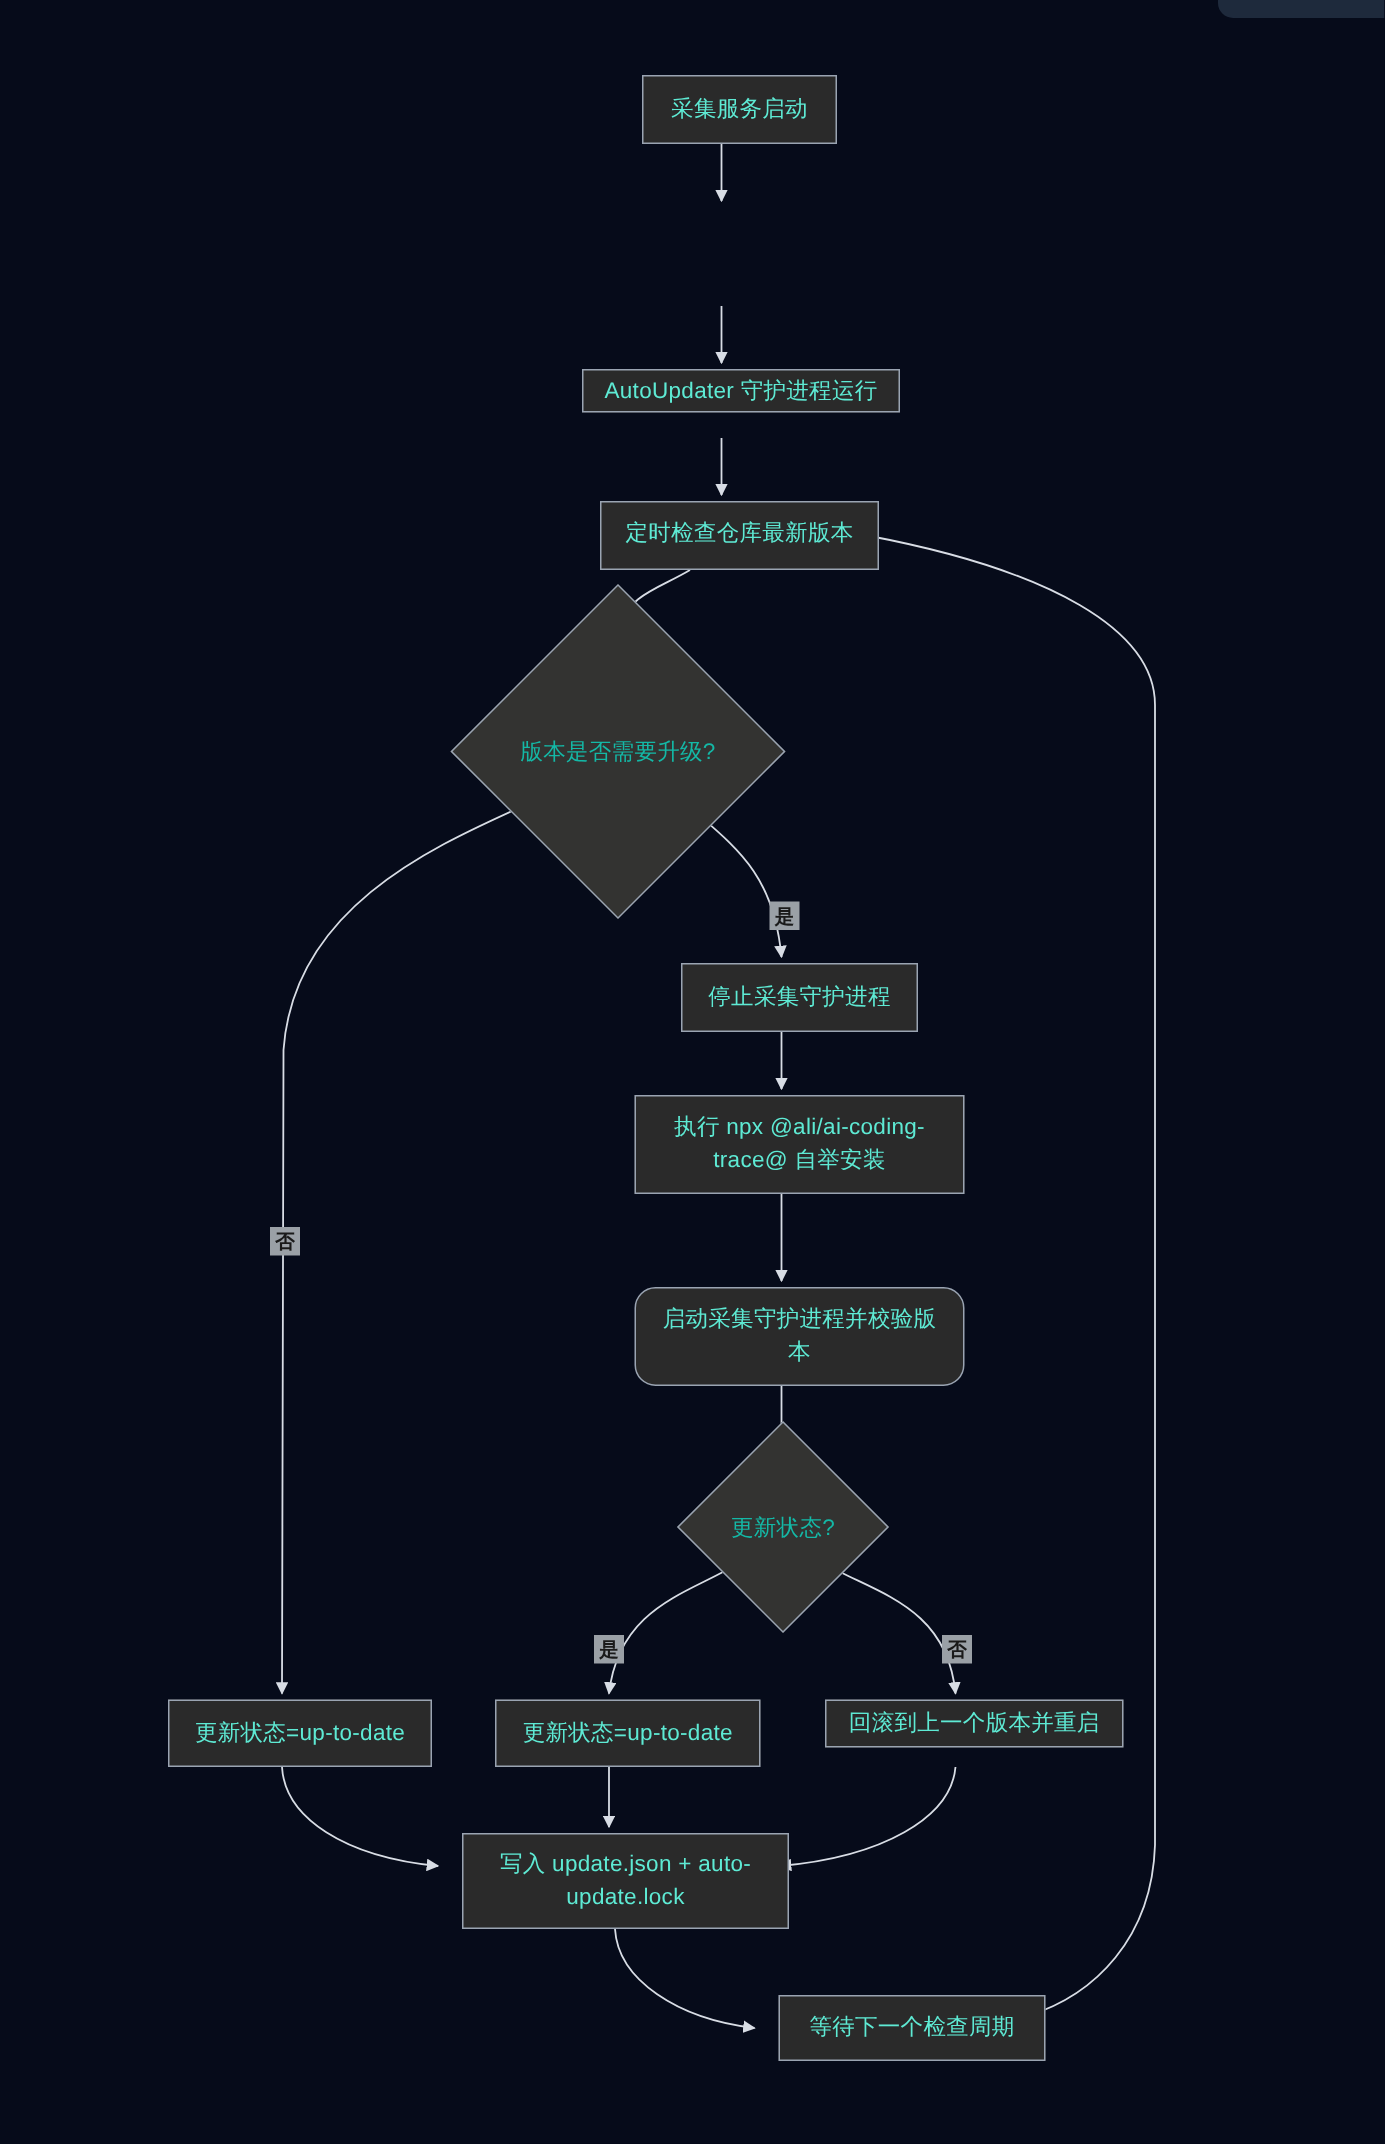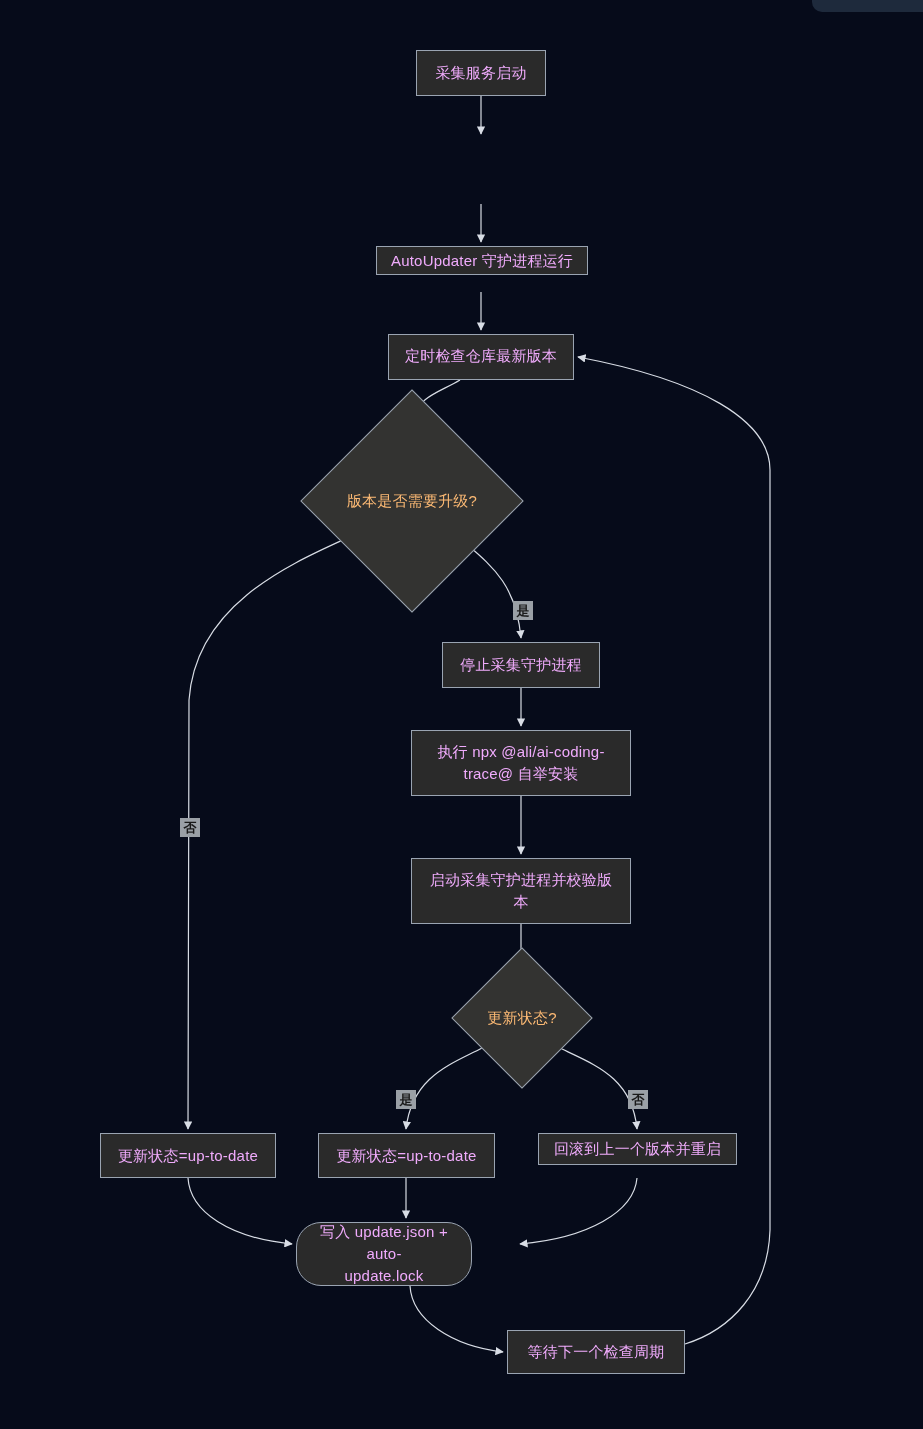--- a/index.html
+++ b/index.html
@@ -31,48 +31,49 @@
     left: 0;
     width: 923px;
     height: 1429px;
     pointer-events: none;
   }
   .node {
     position: absolute;
     box-sizing: border-box;
     background: #2a2a2a;
     border: 1px solid #9aa4b2;
-    color: #f0abfc;
+    color: #5eead4;
     display: flex;
     align-items: center;
     justify-content: center;
     text-align: center;
     font-size: 15px;
     line-height: 1.45;
     padding: 4px 10px;
     letter-spacing: 0.2px;
+    margin-left: 12px;
   }
   .diamond-wrap {
     position: absolute;
   }
   .diamond-shape {
     position: absolute;
     inset: 0;
     background: #333331;
     border: 1px solid #9aa4b2;
     transform: rotate(45deg);
     box-sizing: border-box;
   }
   .diamond-label {
     position: absolute;
     inset: 0;
     display: flex;
     align-items: center;
     justify-content: center;
-    color: #fdba74;
+    color: #14b8a6;
     font-size: 15px;
     text-align: right;
     letter-spacing: 0.2px;
   }
   .edge-label {
     position: absolute;
     background: #9aa0a6;
     color: #1a1a1a;
     font-size: 13px;
     line-height: 1;
@@ -140,35 +141,35 @@
   <div class="diamond-wrap" style="left:333px; top:422px; width:158px; height:158px;">
     <div class="diamond-shape"></div>
     <div class="diamond-label">版本是否需要升级?</div>
   </div>
 
   <div class="node" style="left:442px; top:642px; width:158px; height:46px;">停止采集守护进程</div>
 
   <div class="node" style="left:411px; top:730px; width:220px; height:66px; white-space:pre-line;">执行 npx @ali/ai-coding-
 trace@ 自举安装</div>
 
-  <div class="node" style="left:411px; top:858px; width:220px; height:66px; white-space:pre-line;">启动采集守护进程并校验版
+  <div class="node" style="left:411px; top:858px; width:220px; height:66px; white-space:pre-line;border-radius:14px;">启动采集守护进程并校验版
 本</div>
 
   <div class="diamond-wrap" style="left:472px; top:968px; width:100px; height:100px;">
     <div class="diamond-shape"></div>
     <div class="diamond-label">更新状态?</div>
   </div>
 
   <div class="node" style="left:100px; top:1133px; width:176px; height:45px;">更新状态=up-to-date</div>
 
   <div class="node" style="left:318px; top:1133px; width:177px; height:45px;">更新状态=up-to-date</div>
 
   <div class="node" style="left:538px; top:1133px; width:199px; height:32px;">回滚到上一个版本并重启</div>
 
-  <div class="node" style="left:296px; top:1222px; width:176px; height:64px; white-space:pre-line;border-radius:25px;">写入 update.json + auto-
+  <div class="node" style="left:296px; top:1222px; width:218px; height:64px; white-space:pre-line;">写入 update.json + auto-
 update.lock</div>
 
   <div class="node" style="left:507px; top:1330px; width:178px; height:44px;">等待下一个检查周期</div>
 
   <div class="edge-label" style="left:513px; top:601px; width:16px;">是</div>
 
   <div class="edge-label" style="left:180px; top:818px; width:16px;">否</div>
 
   <div class="edge-label" style="left:396px; top:1090px; width:16px;">是</div>
 

